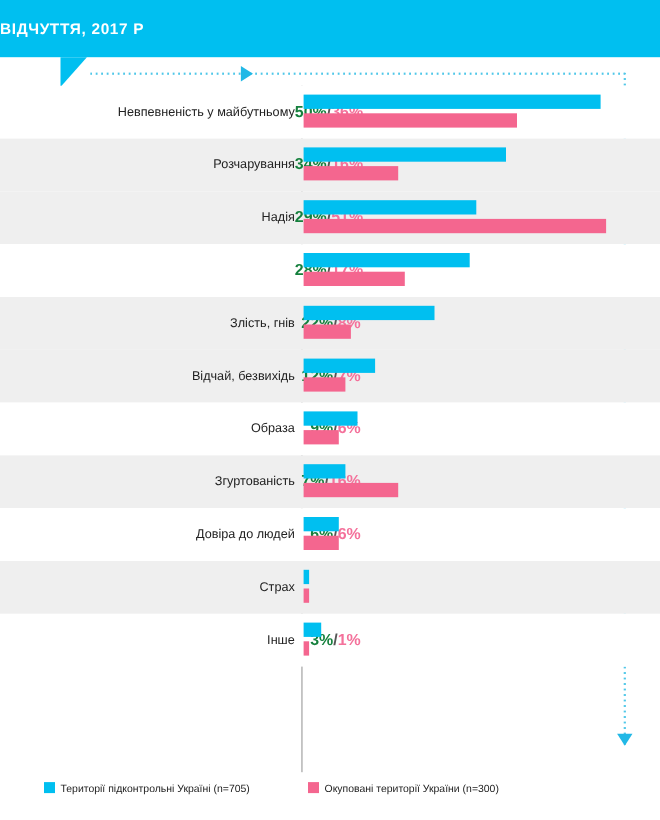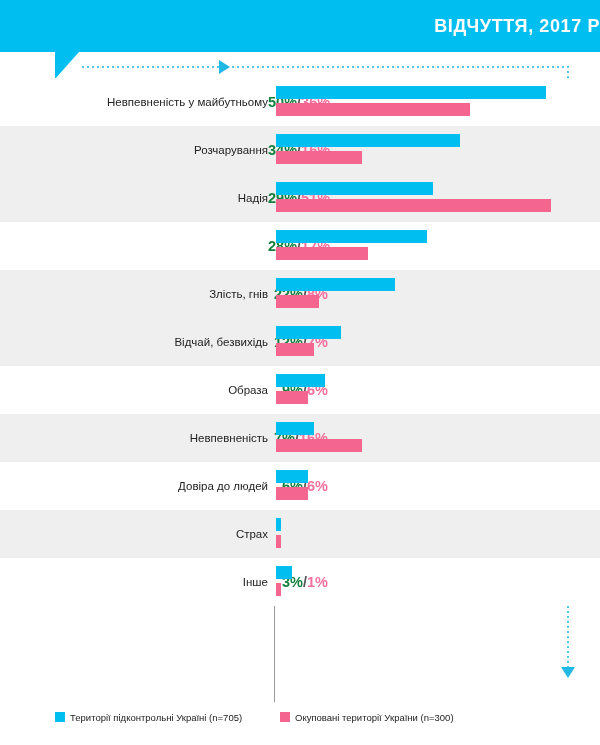--- a/index.html
+++ b/index.html
@@ -22,23 +22,23 @@
     width: 600px;
     height: 52px;
     background: #00BFF0;
   }
   .banner-title {
     position: absolute;
     left: 0; top: 0;
     width: 600px;
     height: 52px;
     line-height: 52px;
-    text-align: right;
+    text-align: left;
     color: #ffffff;
-    font-size: 18px;
+    font-size: 14px;
     font-weight: bold;
     letter-spacing: 0.6px;
   }
   .banner-tail {
     position: absolute;
     left: 55px;
     top: 52px;
     width: 0; height: 0;
     border-left: 24px solid #00BFF0;
     border-bottom: 27px solid transparent;
@@ -161,21 +161,21 @@
   }
   .legend-item {
     position: absolute;
     top: 0;
     height: 18px;
     line-height: 18px;
     font-size: 9.5px;
     color: #222222;
     white-space: nowrap;
   }
-  .legend-item.l1 { left: 55px; }
+  .legend-item.l1 { left: 40px; }
   .legend-item.l2 { left: 280px; }
   .swatch {
     display: inline-block;
     width: 10px;
     height: 10px;
     vertical-align: -1px;
     margin-right: 5px;
   }
   .swatch.blue { background: #00BFF0; }
   .swatch.pink { background: #F4668F; }
@@ -247,21 +247,21 @@
       </div>
       <div class="row">
         <div class="row-label">Образа</div>
         <div class="row-values"><span class="v-blue">9%</span><span class="v-sep">/</span><span class="v-pink">6%</span></div>
         <div class="bars">
           <div class="bar blue" style="width: 48.6px;"></div>
           <div class="bar pink" style="width: 32.4px;"></div>
         </div>
       </div>
       <div class="row alt">
-        <div class="row-label">Невпевненість</div>
+        <div class="row-label">Згуртованість</div>
         <div class="row-values"><span class="v-blue">7%</span><span class="v-sep">/</span><span class="v-pink">16%</span></div>
         <div class="bars">
           <div class="bar blue" style="width: 37.8px;"></div>
           <div class="bar pink" style="width: 86.4px;"></div>
         </div>
       </div>
       <div class="row">
         <div class="row-label">Довіра до людей</div>
         <div class="row-values"><span class="v-blue">6%</span><span class="v-sep">/</span><span class="v-pink">6%</span></div>
         <div class="bars">

